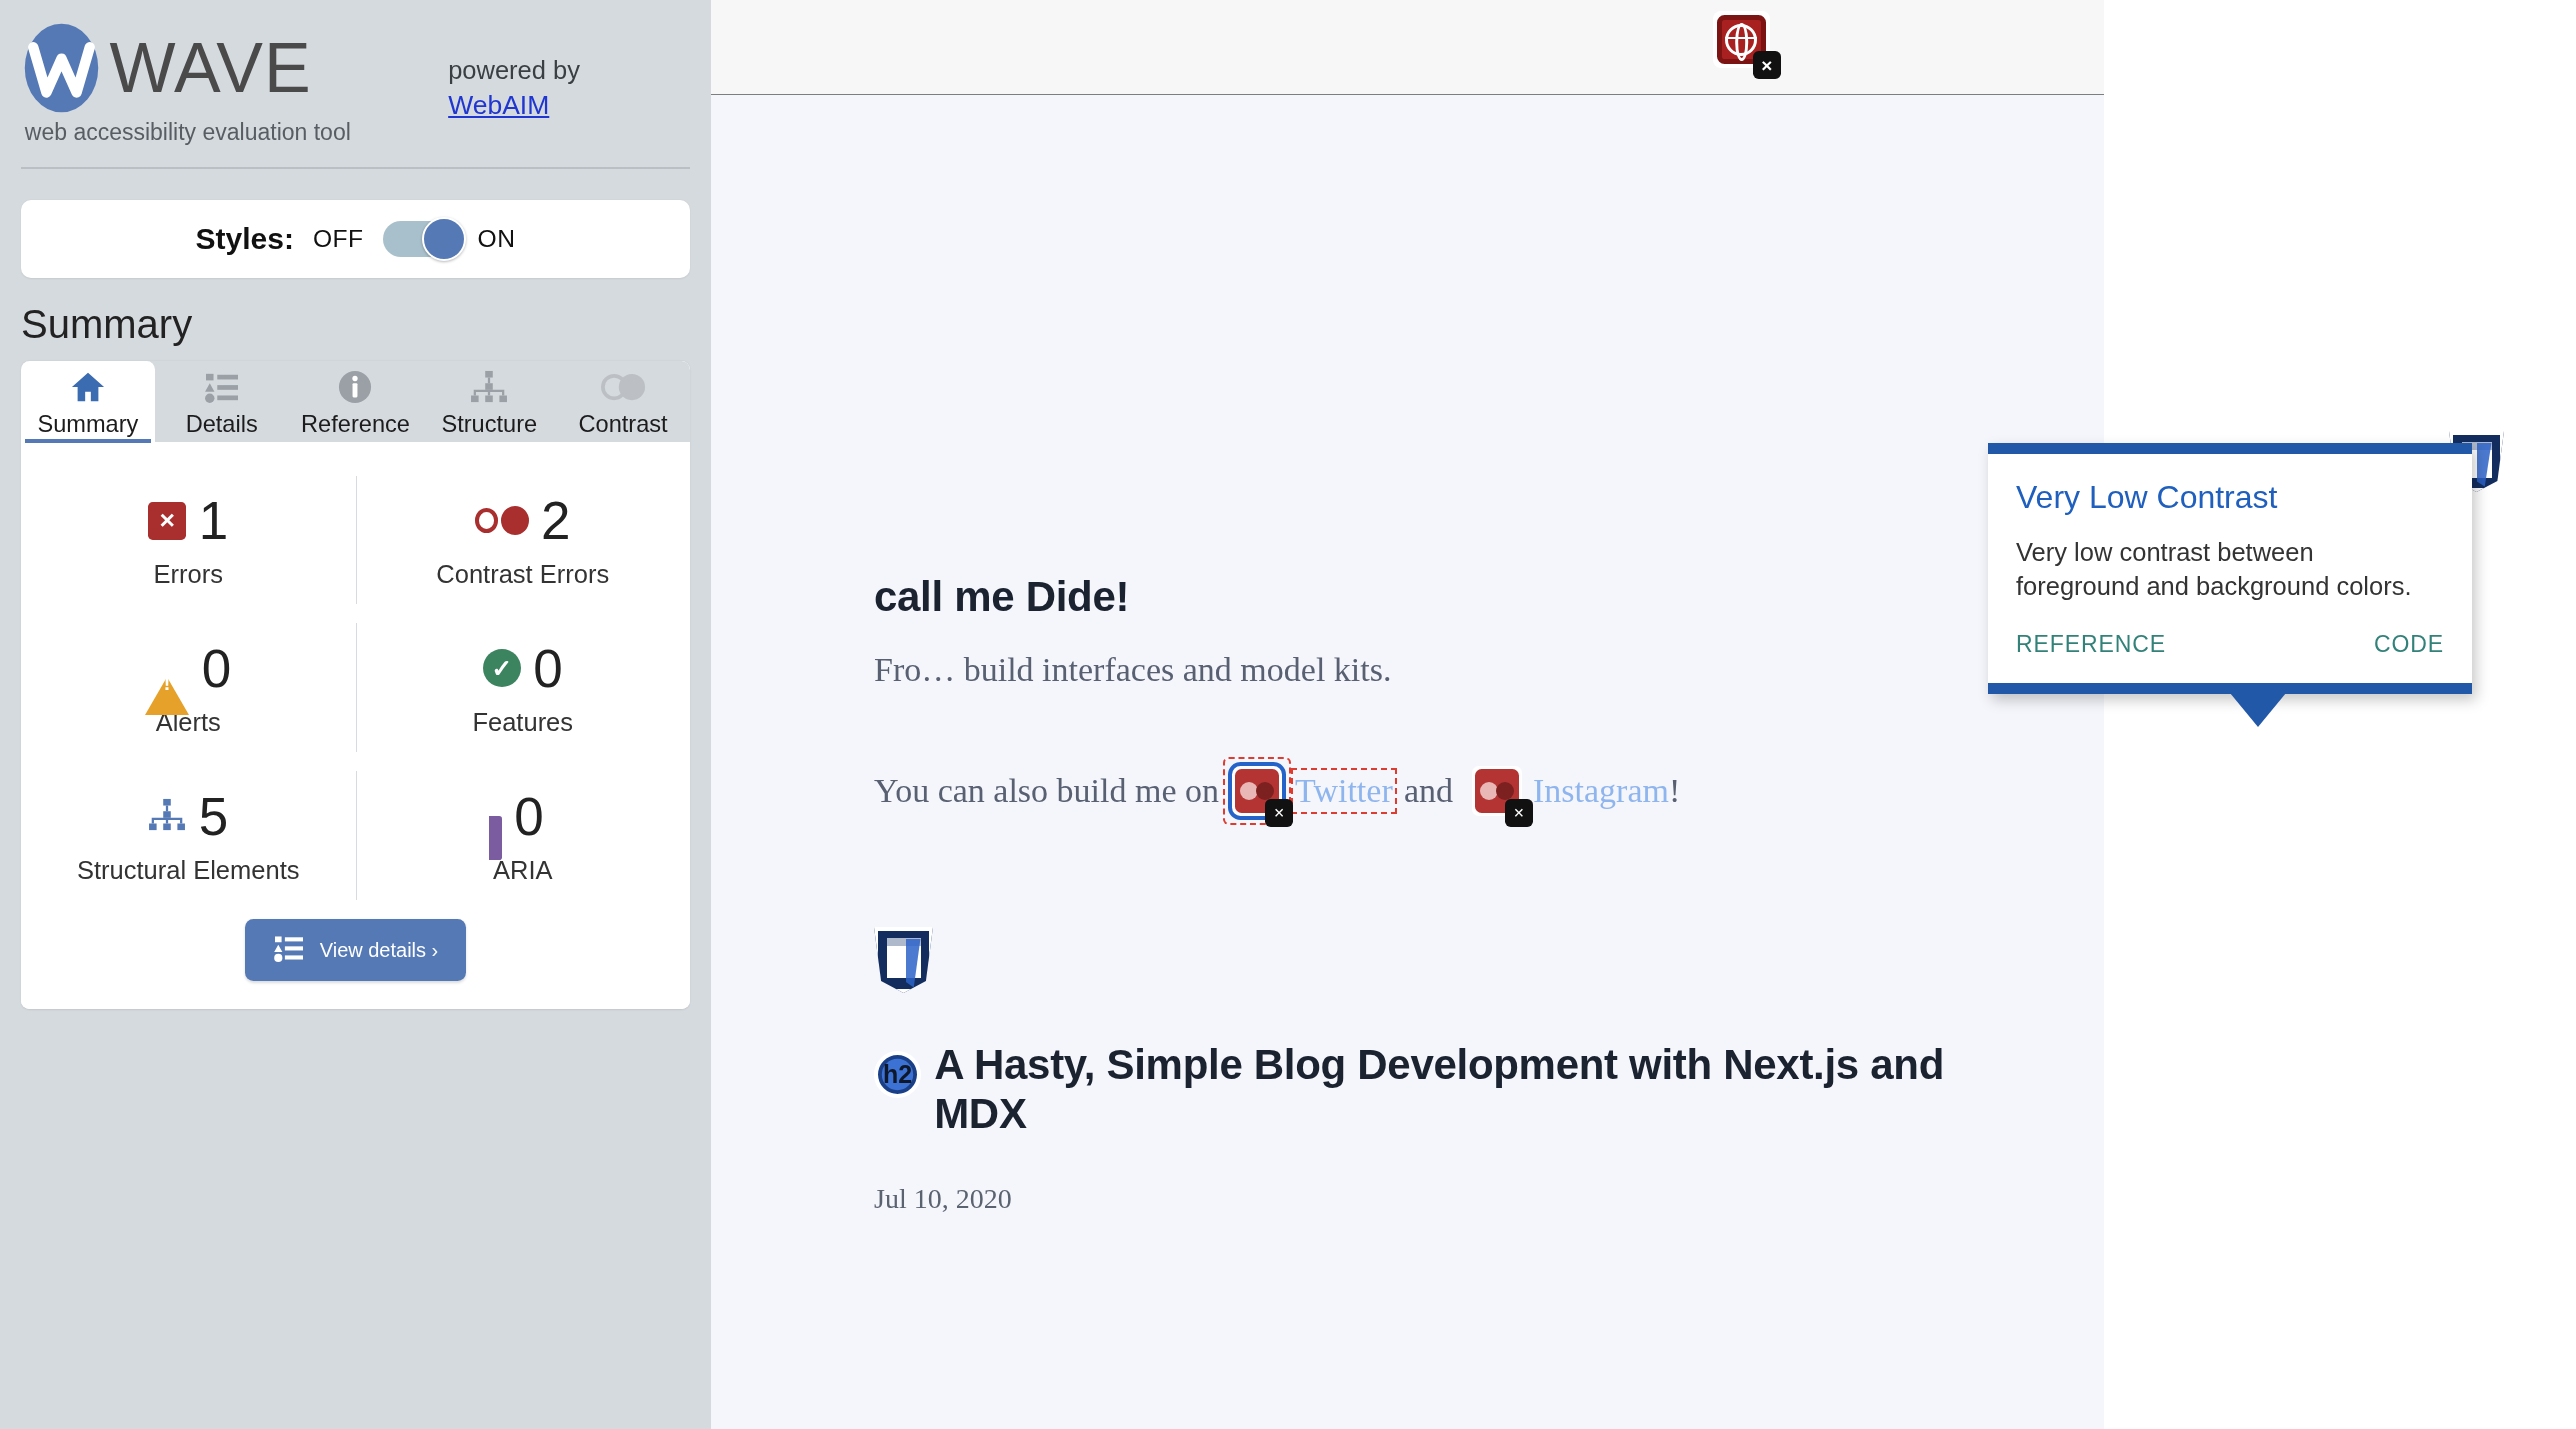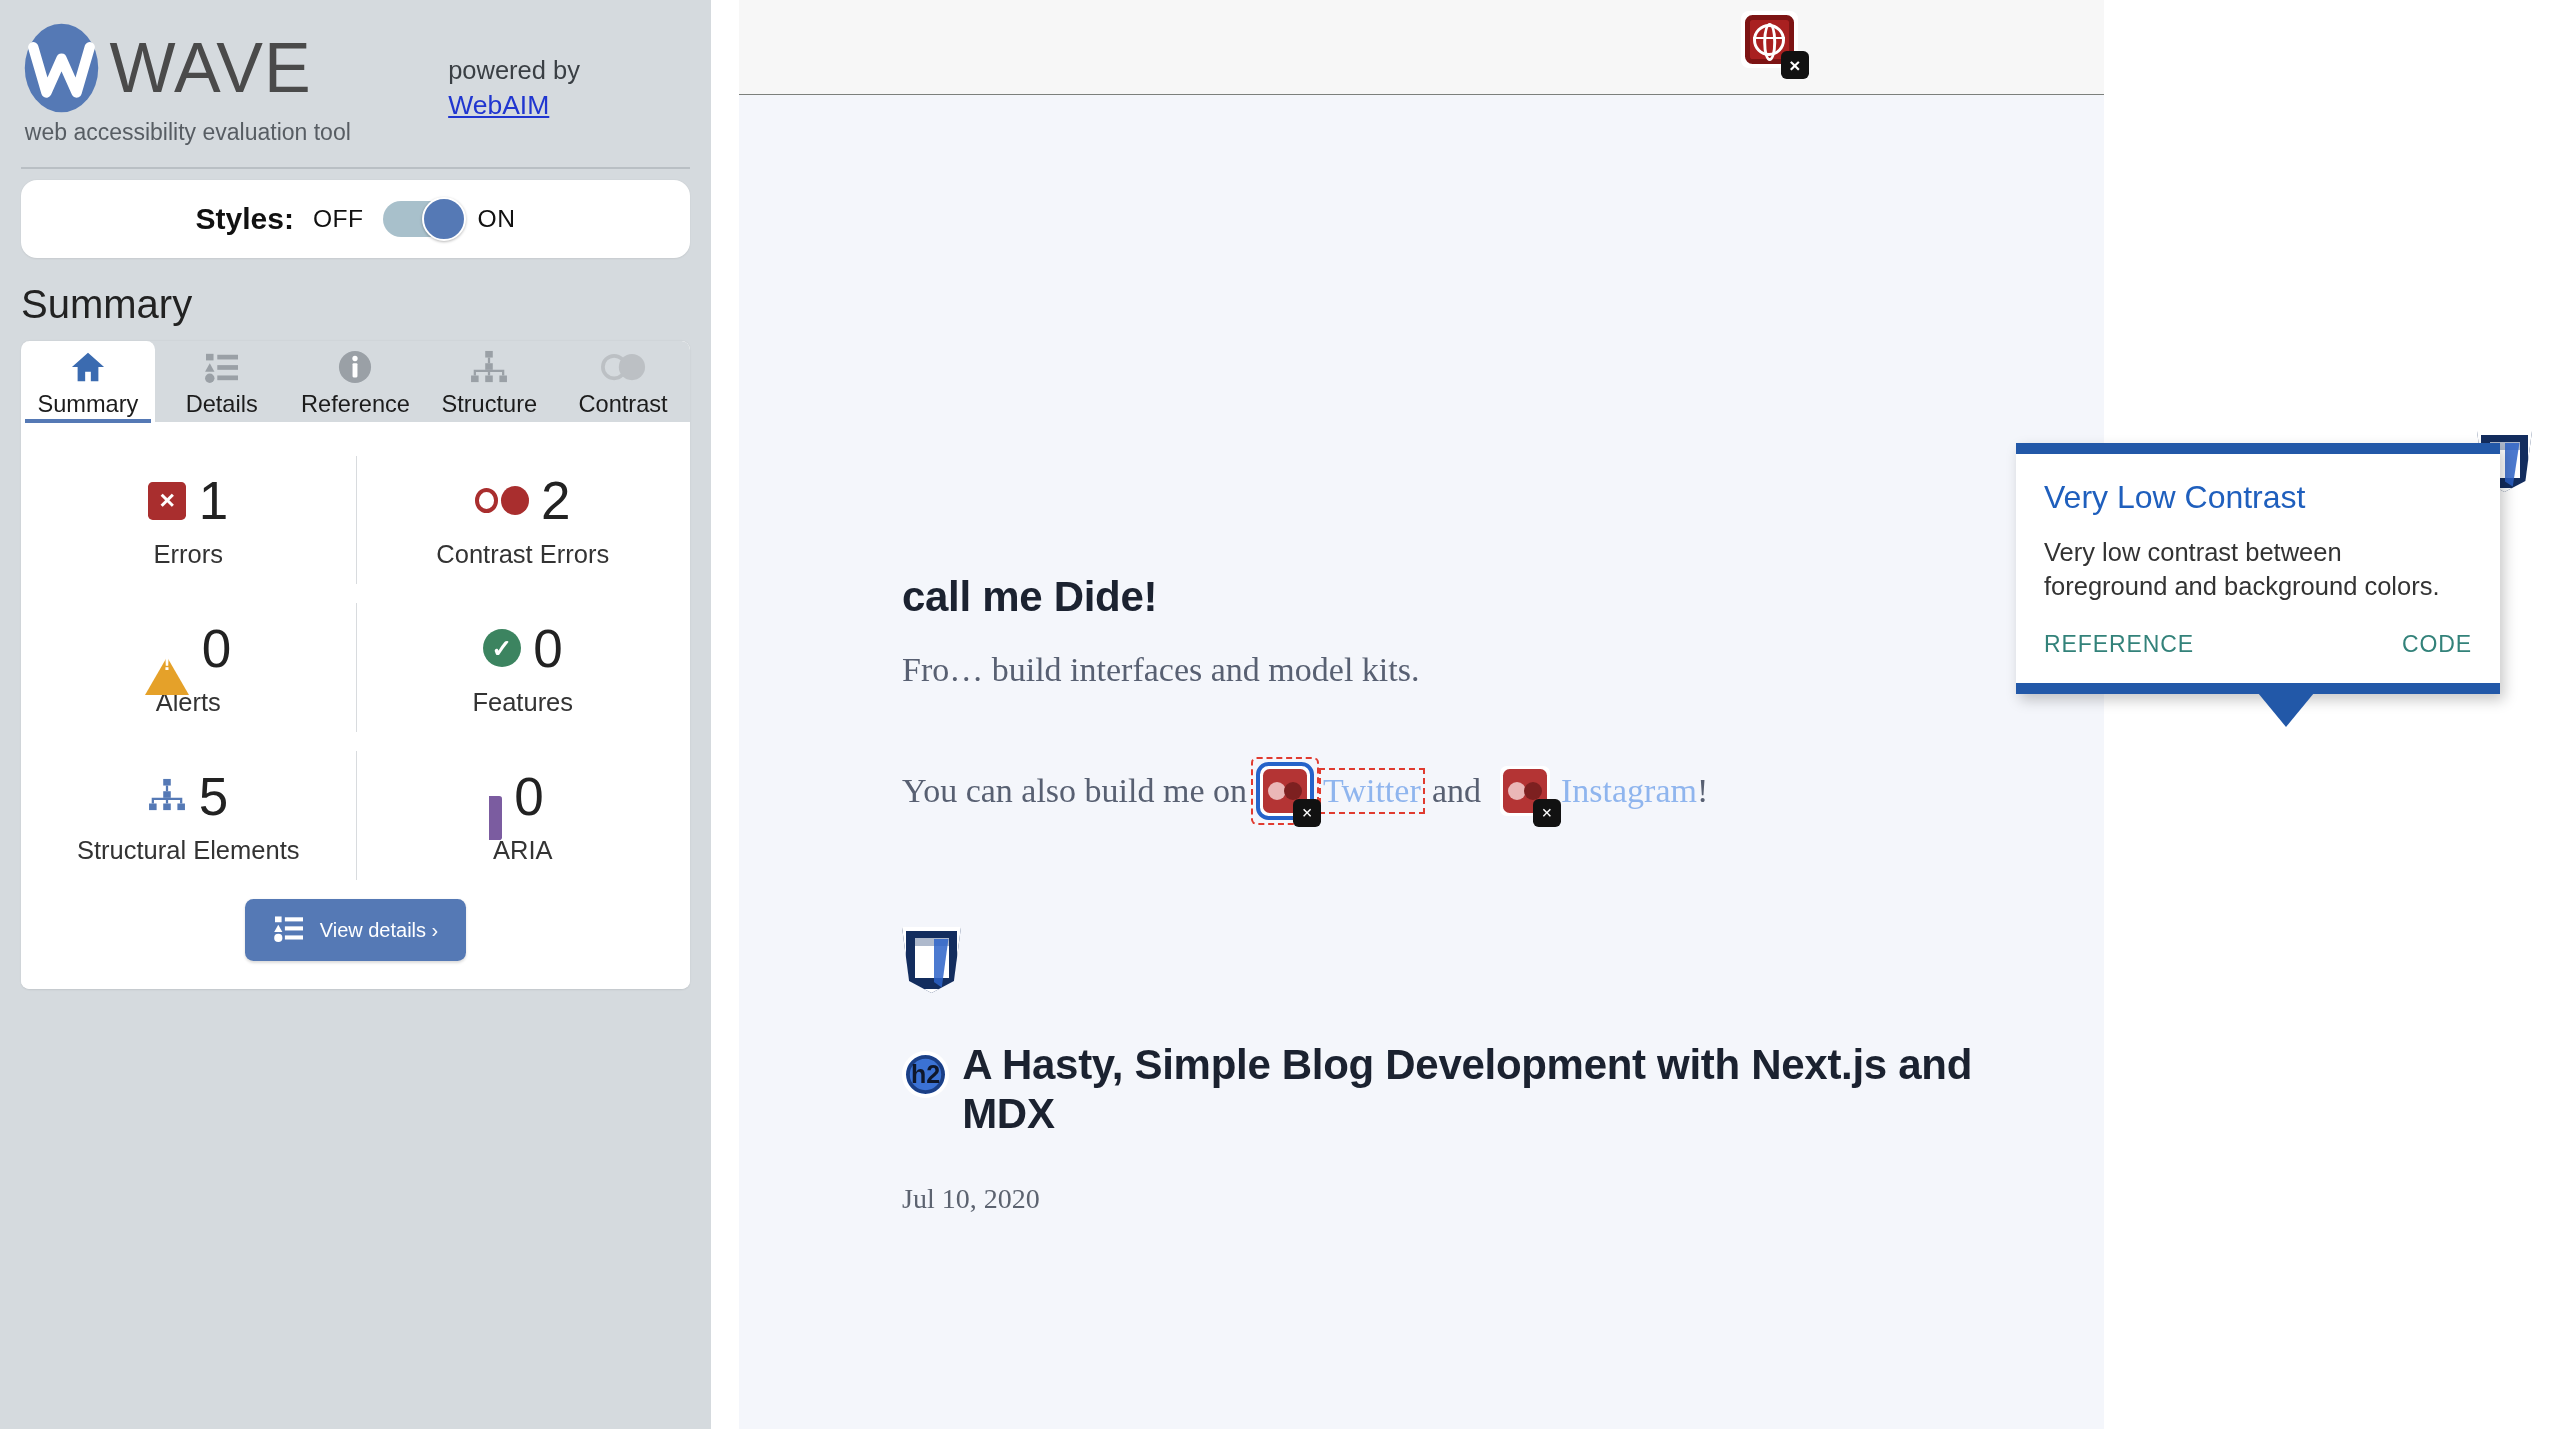--- a/index.html
+++ b/index.html
@@ -2,21 +2,21 @@
 <html style="font-size:15px"><head>
 <meta charset="utf-8">
 <style>
   * { box-sizing: border-box; margin: 0; padding: 0; }
   html, body {
     width: 2576px; height: 1430px;
     font-family: "Liberation Sans", sans-serif;
     overflow: hidden;
     background: #ffffff;
   }
-  #root { position: relative; width: 2104px; height: 1430px; display: flex; gap: 28px; }
+  #root { position: relative; width: 2104px; height: 1430px; display: flex; }
 
   
   #wave-sidebar {
     width: 711px; height: 1430px;
     background: #d5dade;
     flex: 0 0 711px;
     position: relative;
     padding: 0 21px;
   }
   .wave-brand-row { display: flex; align-items: flex-start; padding-top: 19px; }
@@ -32,21 +32,21 @@
   }
   .powered-block { margin-left: auto; padding-top: 34px; padding-right: 110px; text-align: left; }
   .powered-by { font-size: 25.5px; color: #3a3f44; line-height: 1.35; }
   .webaim-link {
     font-size: 26.5px; color: #2036d0; text-decoration: underline;
     display: inline-block; margin-top: 2.8px; cursor: pointer;
   }
   .sidebar-divider { height: 1.9px; background: #b9bfc4; margin: 21px 0 0 0; }
 
   .styles-card {
-    margin-top: 11px; background: #fff; border-radius: 16px;
+    margin-top: 31px; background: #fff; border-radius: 10px;
     height: 78px; display: flex; align-items: center; justify-content: center;
     gap: 19px; box-shadow: 0 0.9px 1.9px rgba(0,0,0,.07);
   }
   .styles-label { font-size: 30px; color: #111; font-weight: 600; }
   .styles-off, .styles-on { font-size: 24.6px; color: #111; letter-spacing: 0.5px; }
   .toggle-track {
     width: 76px; height: 36px; background: #a8c0cb; border-radius: 19px;
     position: relative; cursor: pointer;
   }
   .toggle-knob {

